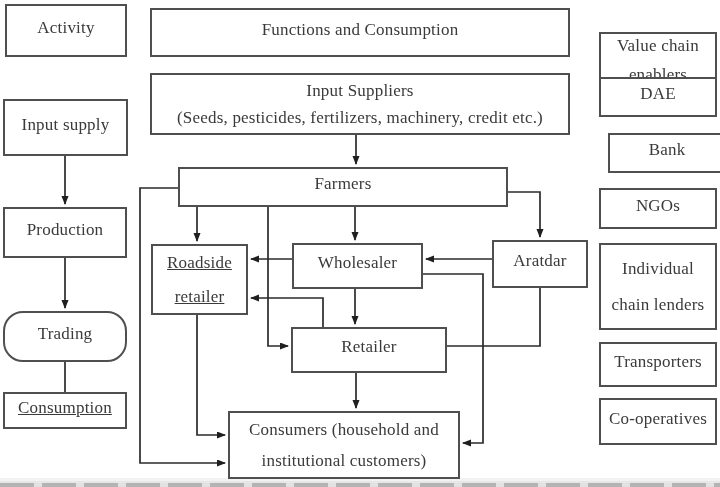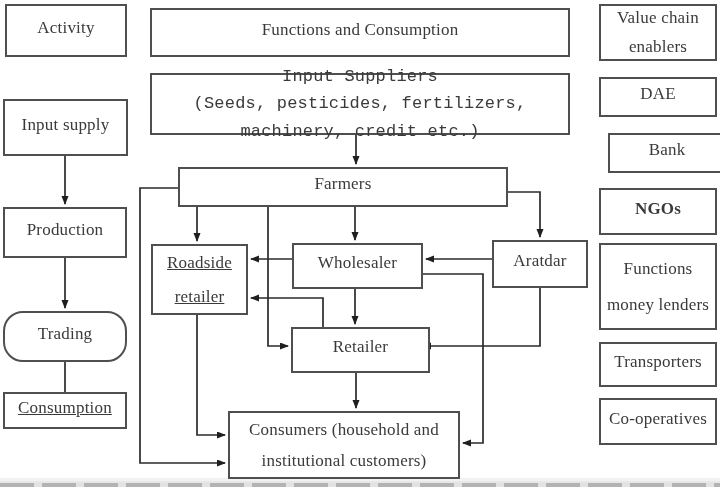--- a/index.html
+++ b/index.html
@@ -22,21 +22,21 @@
     text-align:center;
     font-size:17px;
     letter-spacing:0.2px;
     line-height:1.3;
     padding:2px 4px 7px 4px;
     z-index:2;
   }
   .box.ml{padding-bottom:2px;}
   .lh-roadside{line-height:2.0;text-decoration:underline;}
   .lh-consumers{line-height:1.85;}
-  .lh-vce{line-height:1.7;}
+  .lh-vce{line-height:1.7;margin-top:28px;}
   .lh-iml{line-height:2.1;}
   .subtitle{display:block;}
   #edge-layer{position:absolute;left:0;top:0;width:720px;height:487px;z-index:1;}
   .edge{fill:none;stroke:#2b2b2b;stroke-width:1.7px;}
   #bottom-band{
     position:absolute;left:0;top:478px;width:720px;height:9px;
     background:linear-gradient(180deg,#f2f2f2 0 3px,#e7e7e7 3px 5px,#ffffff 5px 6px,#ffffff 6px 9px);
   }
   #bottom-dashes{
     position:absolute;left:0;top:483px;width:720px;height:4px;
@@ -74,35 +74,35 @@
       <polyline points="356,373 356,408" class="edge" marker-end="url(#arrow)"></polyline>
     </svg>
 
   <div class="box" style="left:5px;top:4px;width:122px;height:53px;">Activity</div>
   <div class="box" style="left:3px;top:99px;width:125px;height:57px;">Input supply</div>
   <div class="box" style="left:3px;top:207px;width:124px;height:51px;">Production</div>
   <div class="box" style="left:3px;top:311px;width:124px;height:51px;border-radius:20px;">Trading</div>
   <div class="box" style="left:3px;top:392px;width:124px;height:37px;text-decoration:underline;">Consumption</div>
 
   <div class="box" style="left:150px;top:8px;width:420px;height:49px;">Functions and Consumption</div>
-  <div class="box ml" style="left:150px;top:73px;width:420px;height:62px;flex-direction:column;line-height:1.6;font-family:Liberation Mono, monospace;">
+  <div class="box ml" style="left:150px;top:73px;width:420px;height:62px;flex-direction:column;line-height:1.6;">
     <span class="subtitle">Input Suppliers</span>
     <span class="subtitle">(Seeds, pesticides, fertilizers, machinery, credit etc.)</span>
   </div>
 
   <div class="box" style="left:178px;top:167px;width:330px;height:40px;">Farmers</div>
   <div class="box ml lh-roadside" style="left:151px;top:244px;width:97px;height:71px;">Roadside retailer</div>
   <div class="box" style="left:292px;top:243px;width:131px;height:46px;">Wholesaler</div>
   <div class="box" style="left:492px;top:240px;width:96px;height:48px;">Aratdar</div>
-  <div class="box" style="left:291px;top:327px;width:139px;height:46px;">Retailer</div>
+  <div class="box" style="left:291px;top:327px;width:156px;height:46px;">Retailer</div>
   <div class="box ml lh-consumers" style="left:228px;top:411px;width:232px;height:68px;padding-left:12px;padding-right:12px;">Consumers (household and institutional customers)</div>
 
   <div class="box ml lh-vce" style="left:599px;top:4px;width:118px;height:57px;">Value chain enablers</div>
   <div class="box" style="left:599px;top:77px;width:118px;height:40px;">DAE</div>
   <div class="box" style="left:608px;top:133px;width:118px;height:40px;">Bank</div>
-  <div class="box" style="left:599px;top:188px;width:118px;height:47px;font-weight:bold;">NGOs</div>
-  <div class="box ml lh-iml" style="left:599px;top:243px;width:118px;height:87px;">Functions money lenders</div>
+  <div class="box" style="left:599px;top:188px;width:118px;height:41px;">NGOs</div>
+  <div class="box ml lh-iml" style="left:599px;top:243px;width:118px;height:87px;">Individual chain lenders</div>
   <div class="box" style="left:599px;top:342px;width:118px;height:45px;">Transporters</div>
   <div class="box" style="left:599px;top:398px;width:118px;height:47px;">Co-operatives</div>
 
   <div id="bottom-band"></div>
   <div id="bottom-dashes"></div>
 </div>
 
 </body></html>

